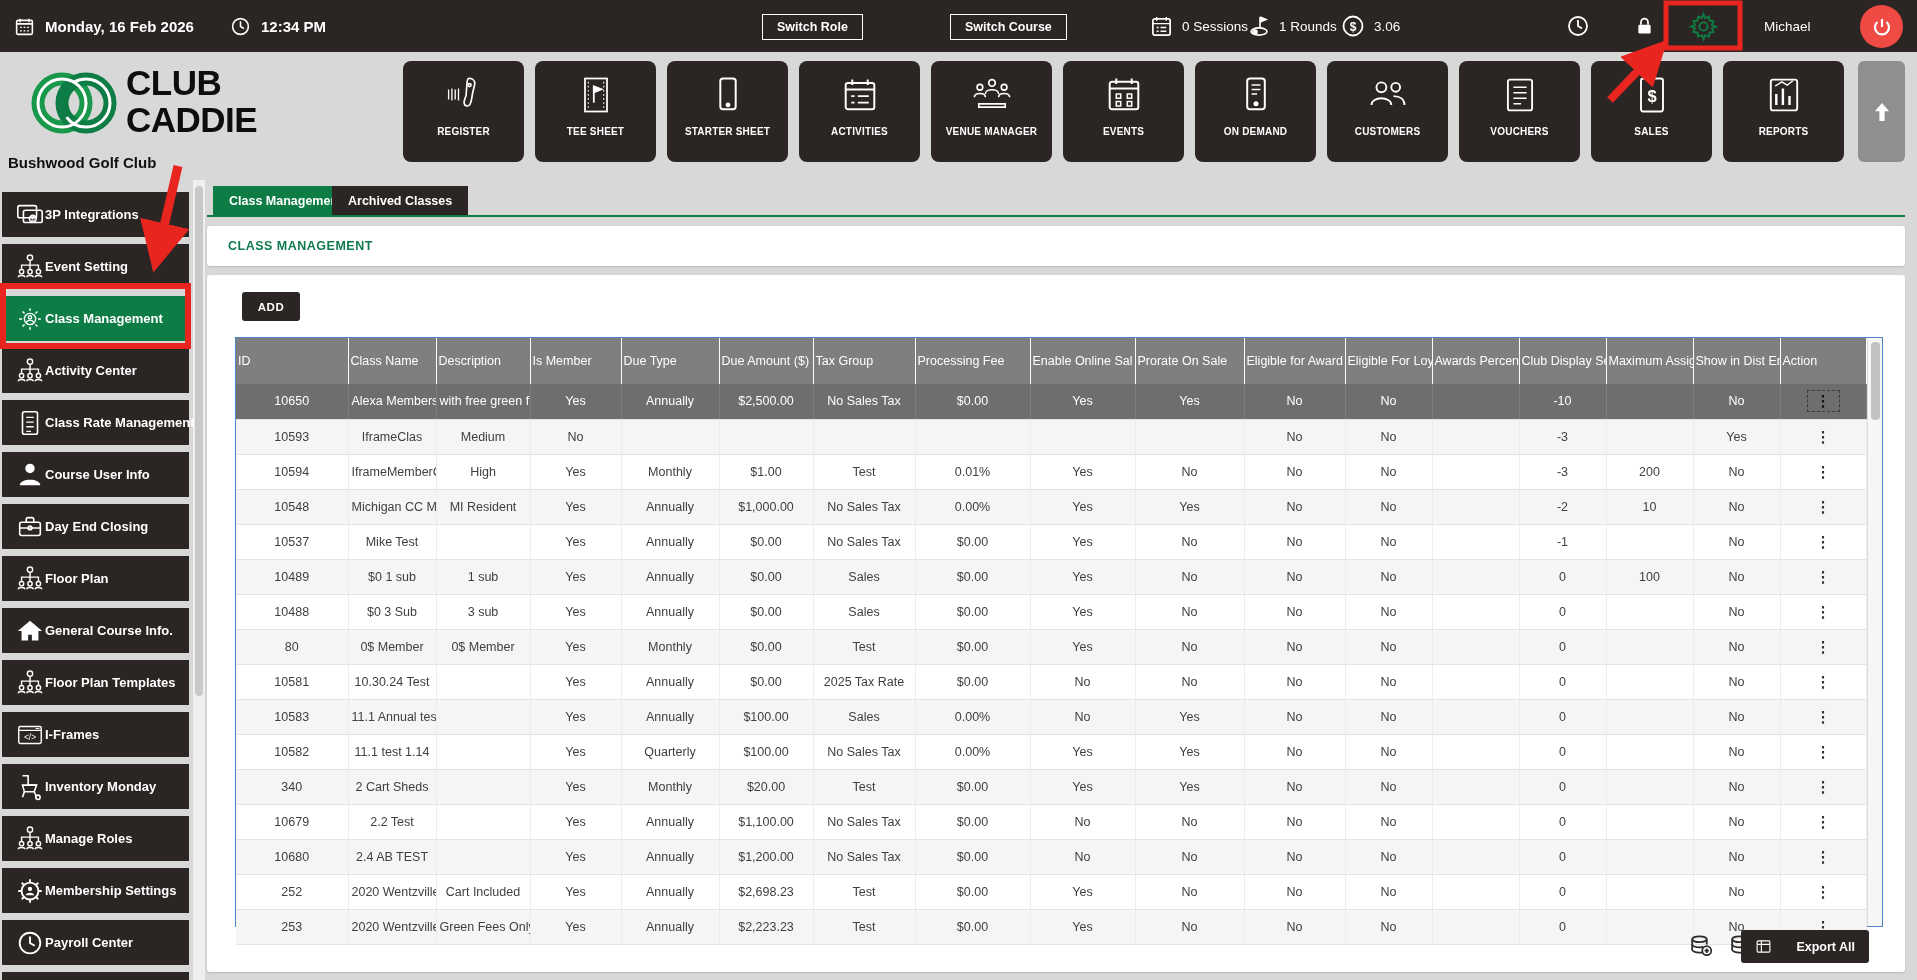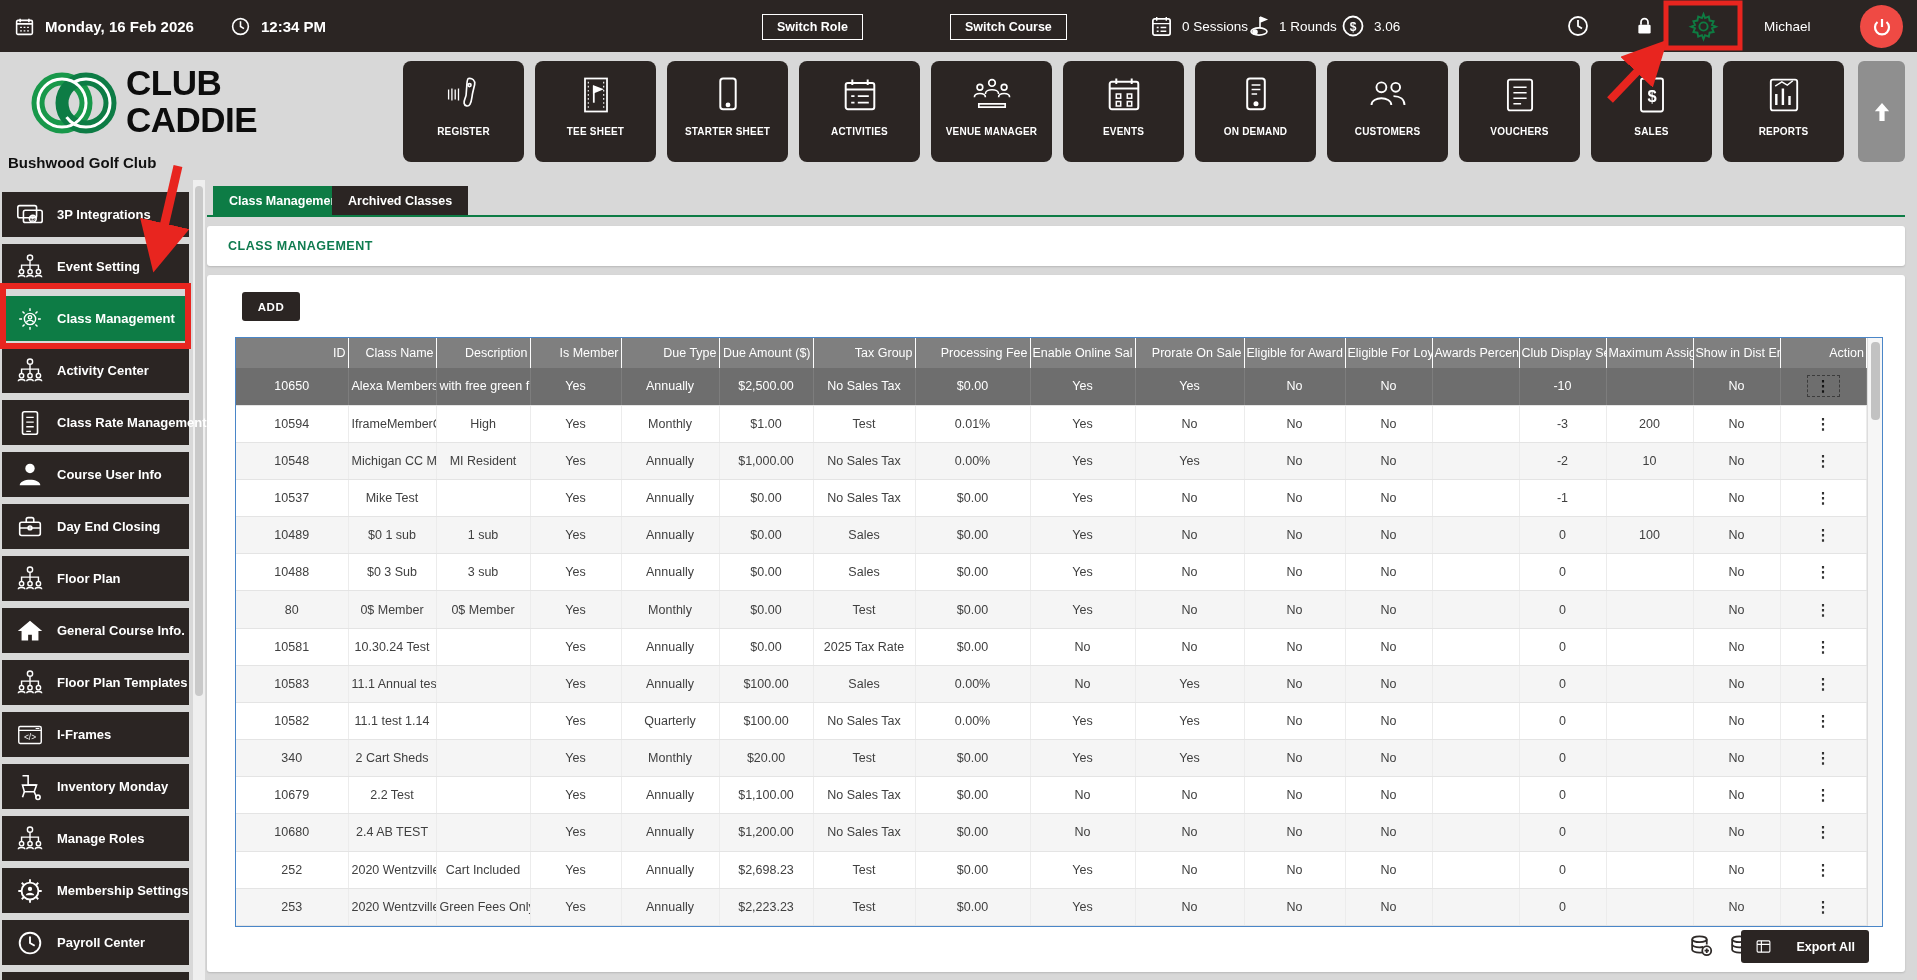--- a/index.html
+++ b/index.html
@@ -32,21 +32,21 @@
   .tile { width:121px; height:101px; background:#2b2523; border-radius:8px; color:#fff; display:flex; flex-direction:column;
     align-items:center; padding-top:12px; cursor:pointer; }
   .tile .icon svg { width:44px; height:44px; }
   .tile-label { font-size:10px; font-weight:bold; margin-top:9px; letter-spacing:.2px; text-align:center; line-height:11px; padding:0 4px; }
   #scroll-top-tile { position:absolute; left:1858px; top:61px; width:47px; height:101px; background:#8f8f8f; border-radius:6px;
     color:#fff; display:flex; align-items:center; justify-content:center; cursor:pointer; }
 
   
   #sidebar-items { position:absolute; left:2px; top:192px; width:187px; z-index:1; }
   .side-item { height:45px; margin-bottom:7px; background:#2b2523; color:#fff; display:flex; align-items:center;
-    padding-left:13px; gap:12px; cursor:pointer; }
+    padding-left:13px; gap:0; cursor:pointer; }
   .side-item .icon svg { width:30px; height:30px; }
   .side-item.active { background:#0d7c45; }
   .side-label { font-size:13px; font-weight:bold; white-space:nowrap; }
   .side-scroll { position:absolute; left:193px; top:180px; width:12px; height:800px; background:#efefef; }
   .side-scroll-thumb { position:absolute; left:195px; top:186px; width:8px; height:510px; background:#c9c9c9; border-radius:4px; }
 
   
   .tab { position:absolute; top:186px; height:30px; line-height:30px; padding:0 16px; color:#fff; font-size:12.5px; font-weight:bold; cursor:pointer; }
   #tab-class { left:213px; background:#0d7c45; }
   #tab-archived { left:332px; background:#2b2523; }
@@ -55,21 +55,21 @@
     box-shadow:0 1px 2px rgba(0,0,0,.15); }
   .title-card span { display:block; margin-left:21px; line-height:40px; color:#0f7b4f; font-size:12.5px; font-weight:bold; letter-spacing:.5px; }
   .big-card { position:absolute; left:207px; top:275px; width:1698px; height:697px; background:#fff; border-radius:3px;
     box-shadow:0 1px 2px rgba(0,0,0,.15); }
   .add-btn { position:absolute; left:35px; top:17px; width:58px; height:29px; background:#2b2523; color:#fff; border:none;
     border-radius:3px; font-family:"Liberation Sans",sans-serif; font-size:11.5px; font-weight:bold; letter-spacing:.5px; cursor:pointer; }
 
   .grid-outer { position:absolute; left:28px; top:62px; width:1648px; height:590px; border:1px solid #4a86c8; display:flex; background:#fff; }
   table { border-collapse:collapse; table-layout:fixed; width:1631px; font-size:12.5px; }
   thead th { background:#7f7f7f; color:#fff; font-weight:normal; height:28px; border-right:1px solid #fdfdfd;
-    overflow:hidden; white-space:nowrap; padding:8px 2px; text-align:right; }
+    overflow:hidden; white-space:nowrap; padding:16px 2px; text-align:left; }
   thead th:last-child { border-right:none; }
   td { height:35px; text-align:center; color:#404040; border-right:1px solid #ececec; border-bottom:1px solid #e4e4e4;
     overflow:hidden; white-space:nowrap; padding:0 3px; background:#fff; }
   tr.alt td { background:#f5f5f5; }
   tr.sel td { background:#6e6e6e; color:#fff; border-right-color:#7d7d7d; }
   .dots { font-size:15px; font-weight:bold; color:#333; cursor:pointer; }
   tr.sel .dots { color:#131313; }
   .dots.boxed { display:inline-block; border:1px dashed #3c3c3c; padding:1px 8px; }
   .v-scroll { width:16px; background:#f6f6f6; border-left:1px solid #ddd; position:relative; }
   .v-thumb { position:absolute; top:4px; left:3px; width:9px; height:78px; background:#c2c2c2; border-radius:4px; }
@@ -543,20 +543,39 @@
             <td>Yes</td>
             <td>Yes</td>
             <td>No</td>
             <td>No</td>
             <td></td>
             <td>-10</td>
             <td></td>
             <td>No</td>
             <td><span class="dots boxed">⋮</span></td>
           </tr>
+          <tr class="alt">
+            <td>10593</td>
+            <td>IframeClas</td>
+            <td>Medium</td>
+            <td>No</td>
+            <td></td>
+            <td></td>
+            <td></td>
+            <td></td>
+            <td></td>
+            <td></td>
+            <td>No</td>
+            <td>No</td>
+            <td></td>
+            <td>-3</td>
+            <td></td>
+            <td>Yes</td>
+            <td><span class="dots">⋮</span></td>
+          </tr>
           <tr class="">
             <td>10594</td>
             <td>IframeMemberCla</td>
             <td>High</td>
             <td>Yes</td>
             <td>Monthly</td>
             <td>$1.00</td>
             <td>Test</td>
             <td>0.01%</td>
             <td>Yes</td>

